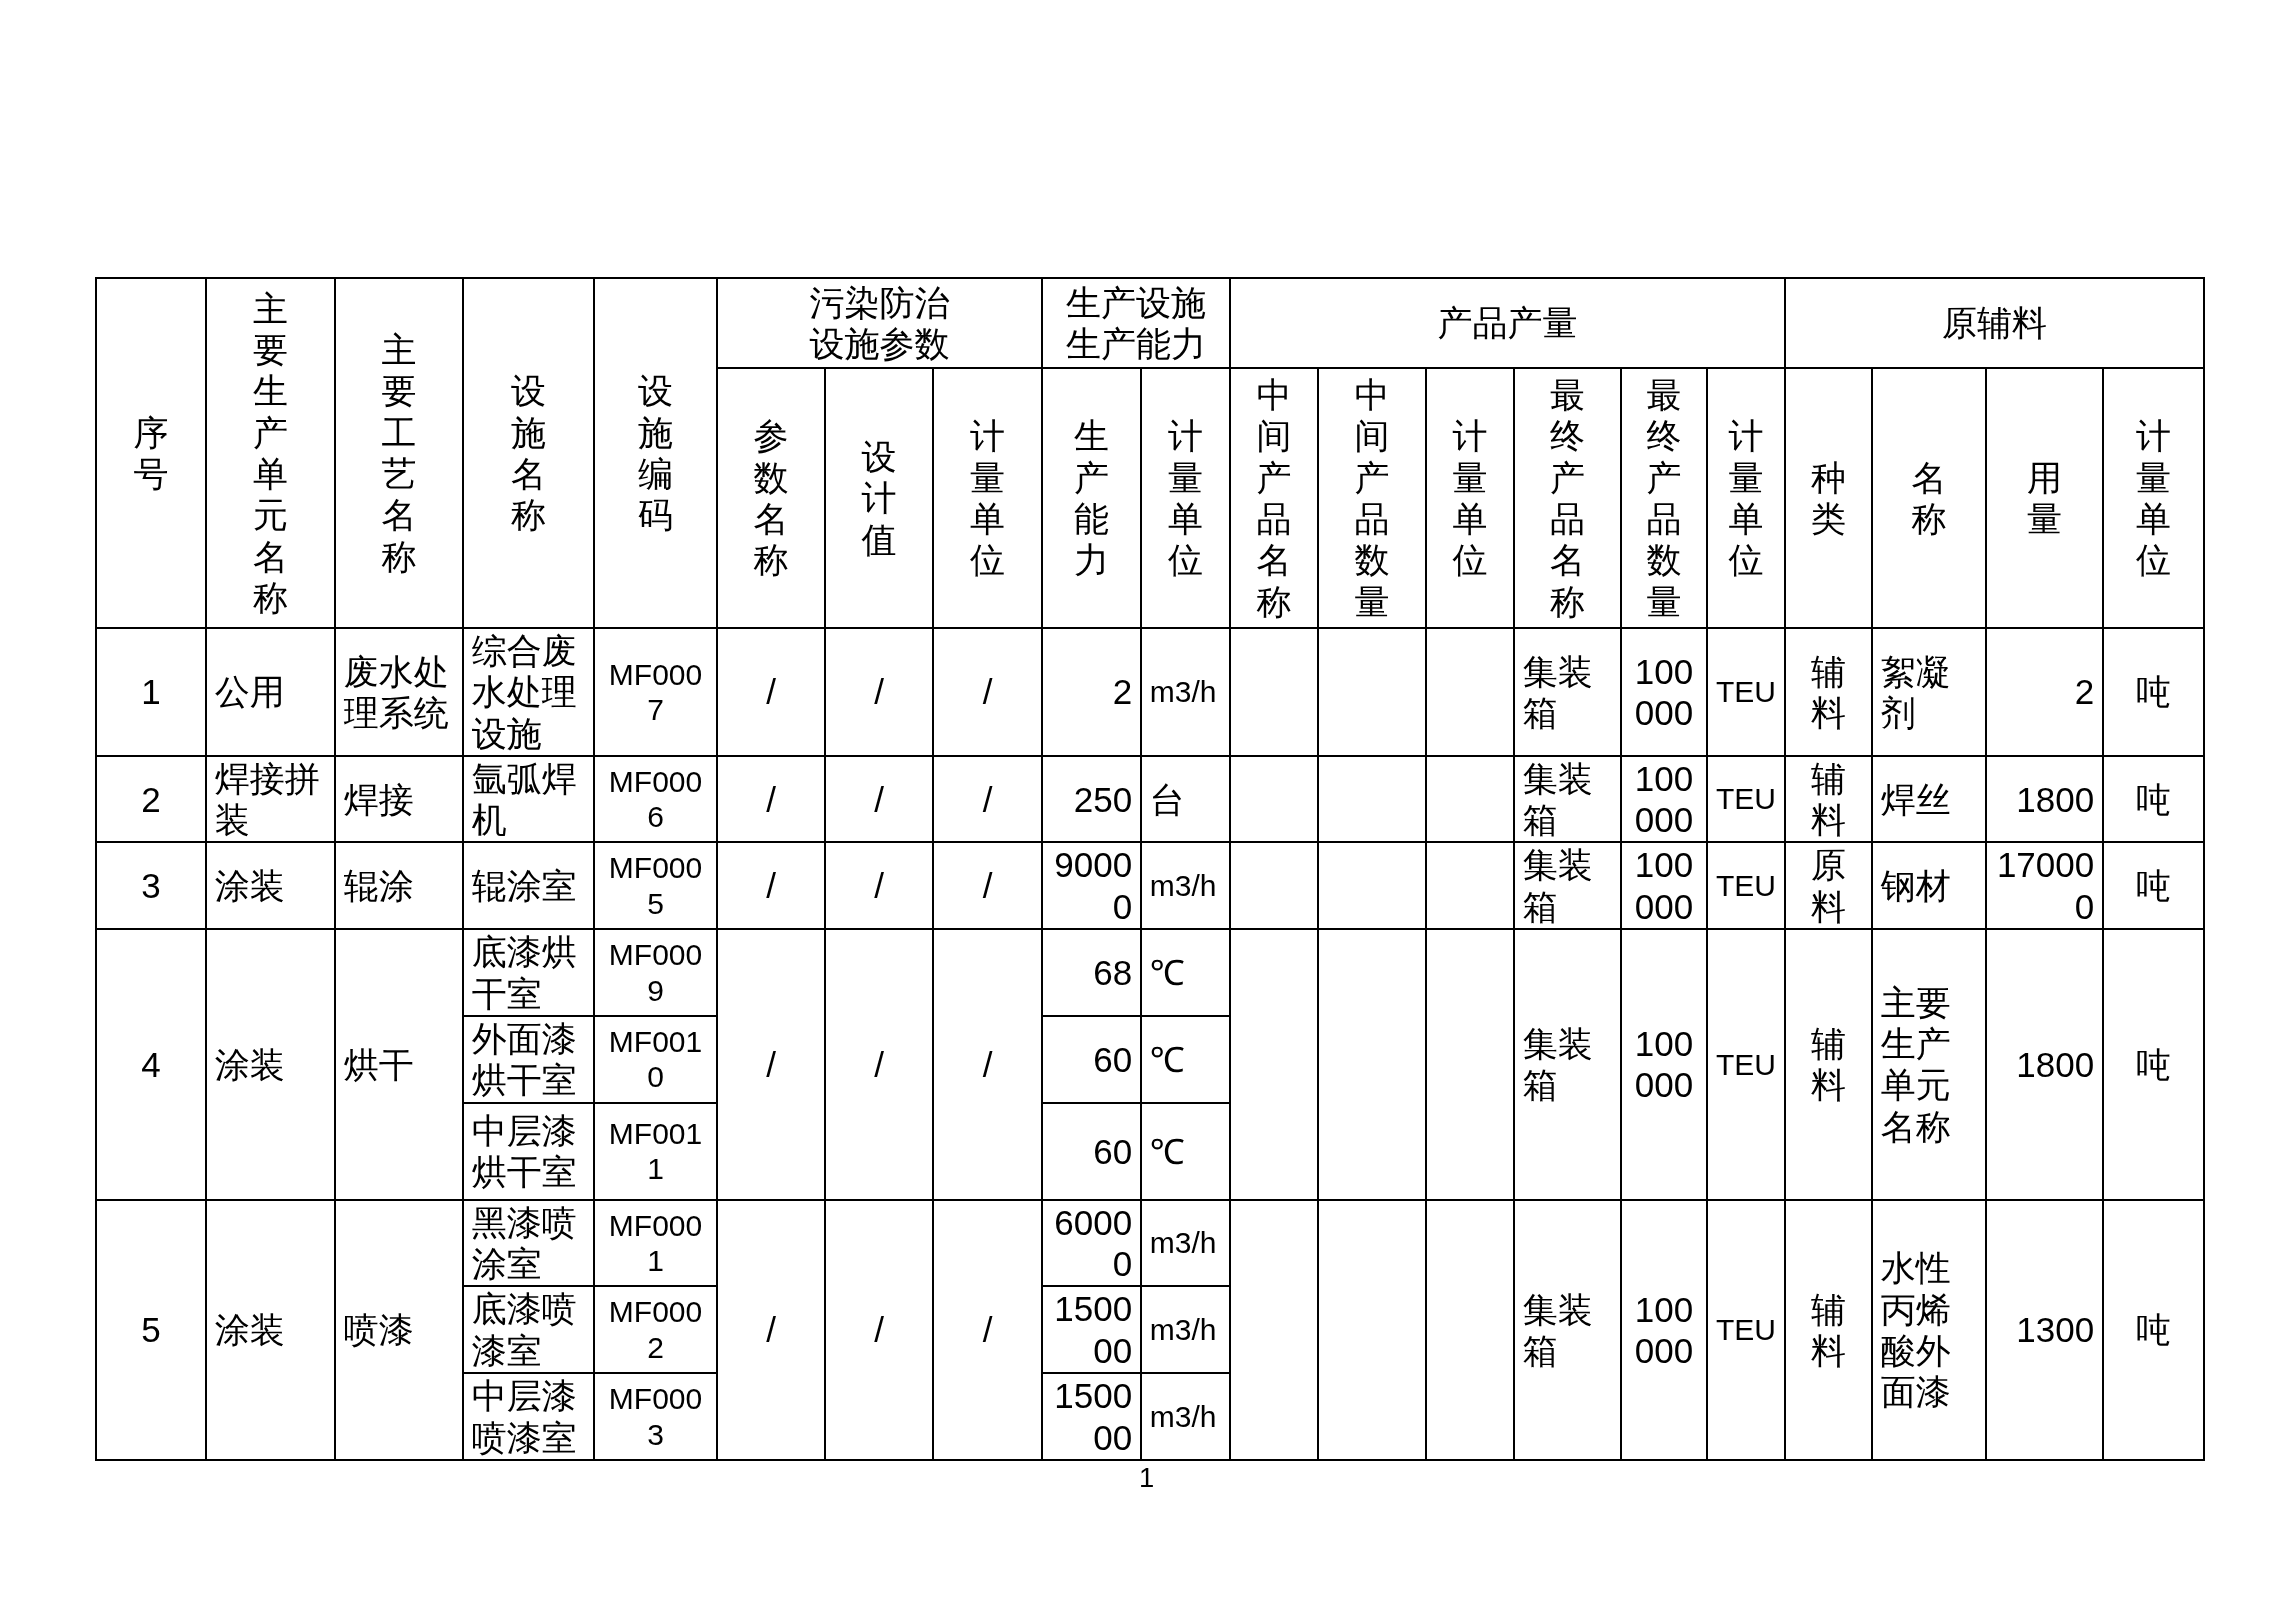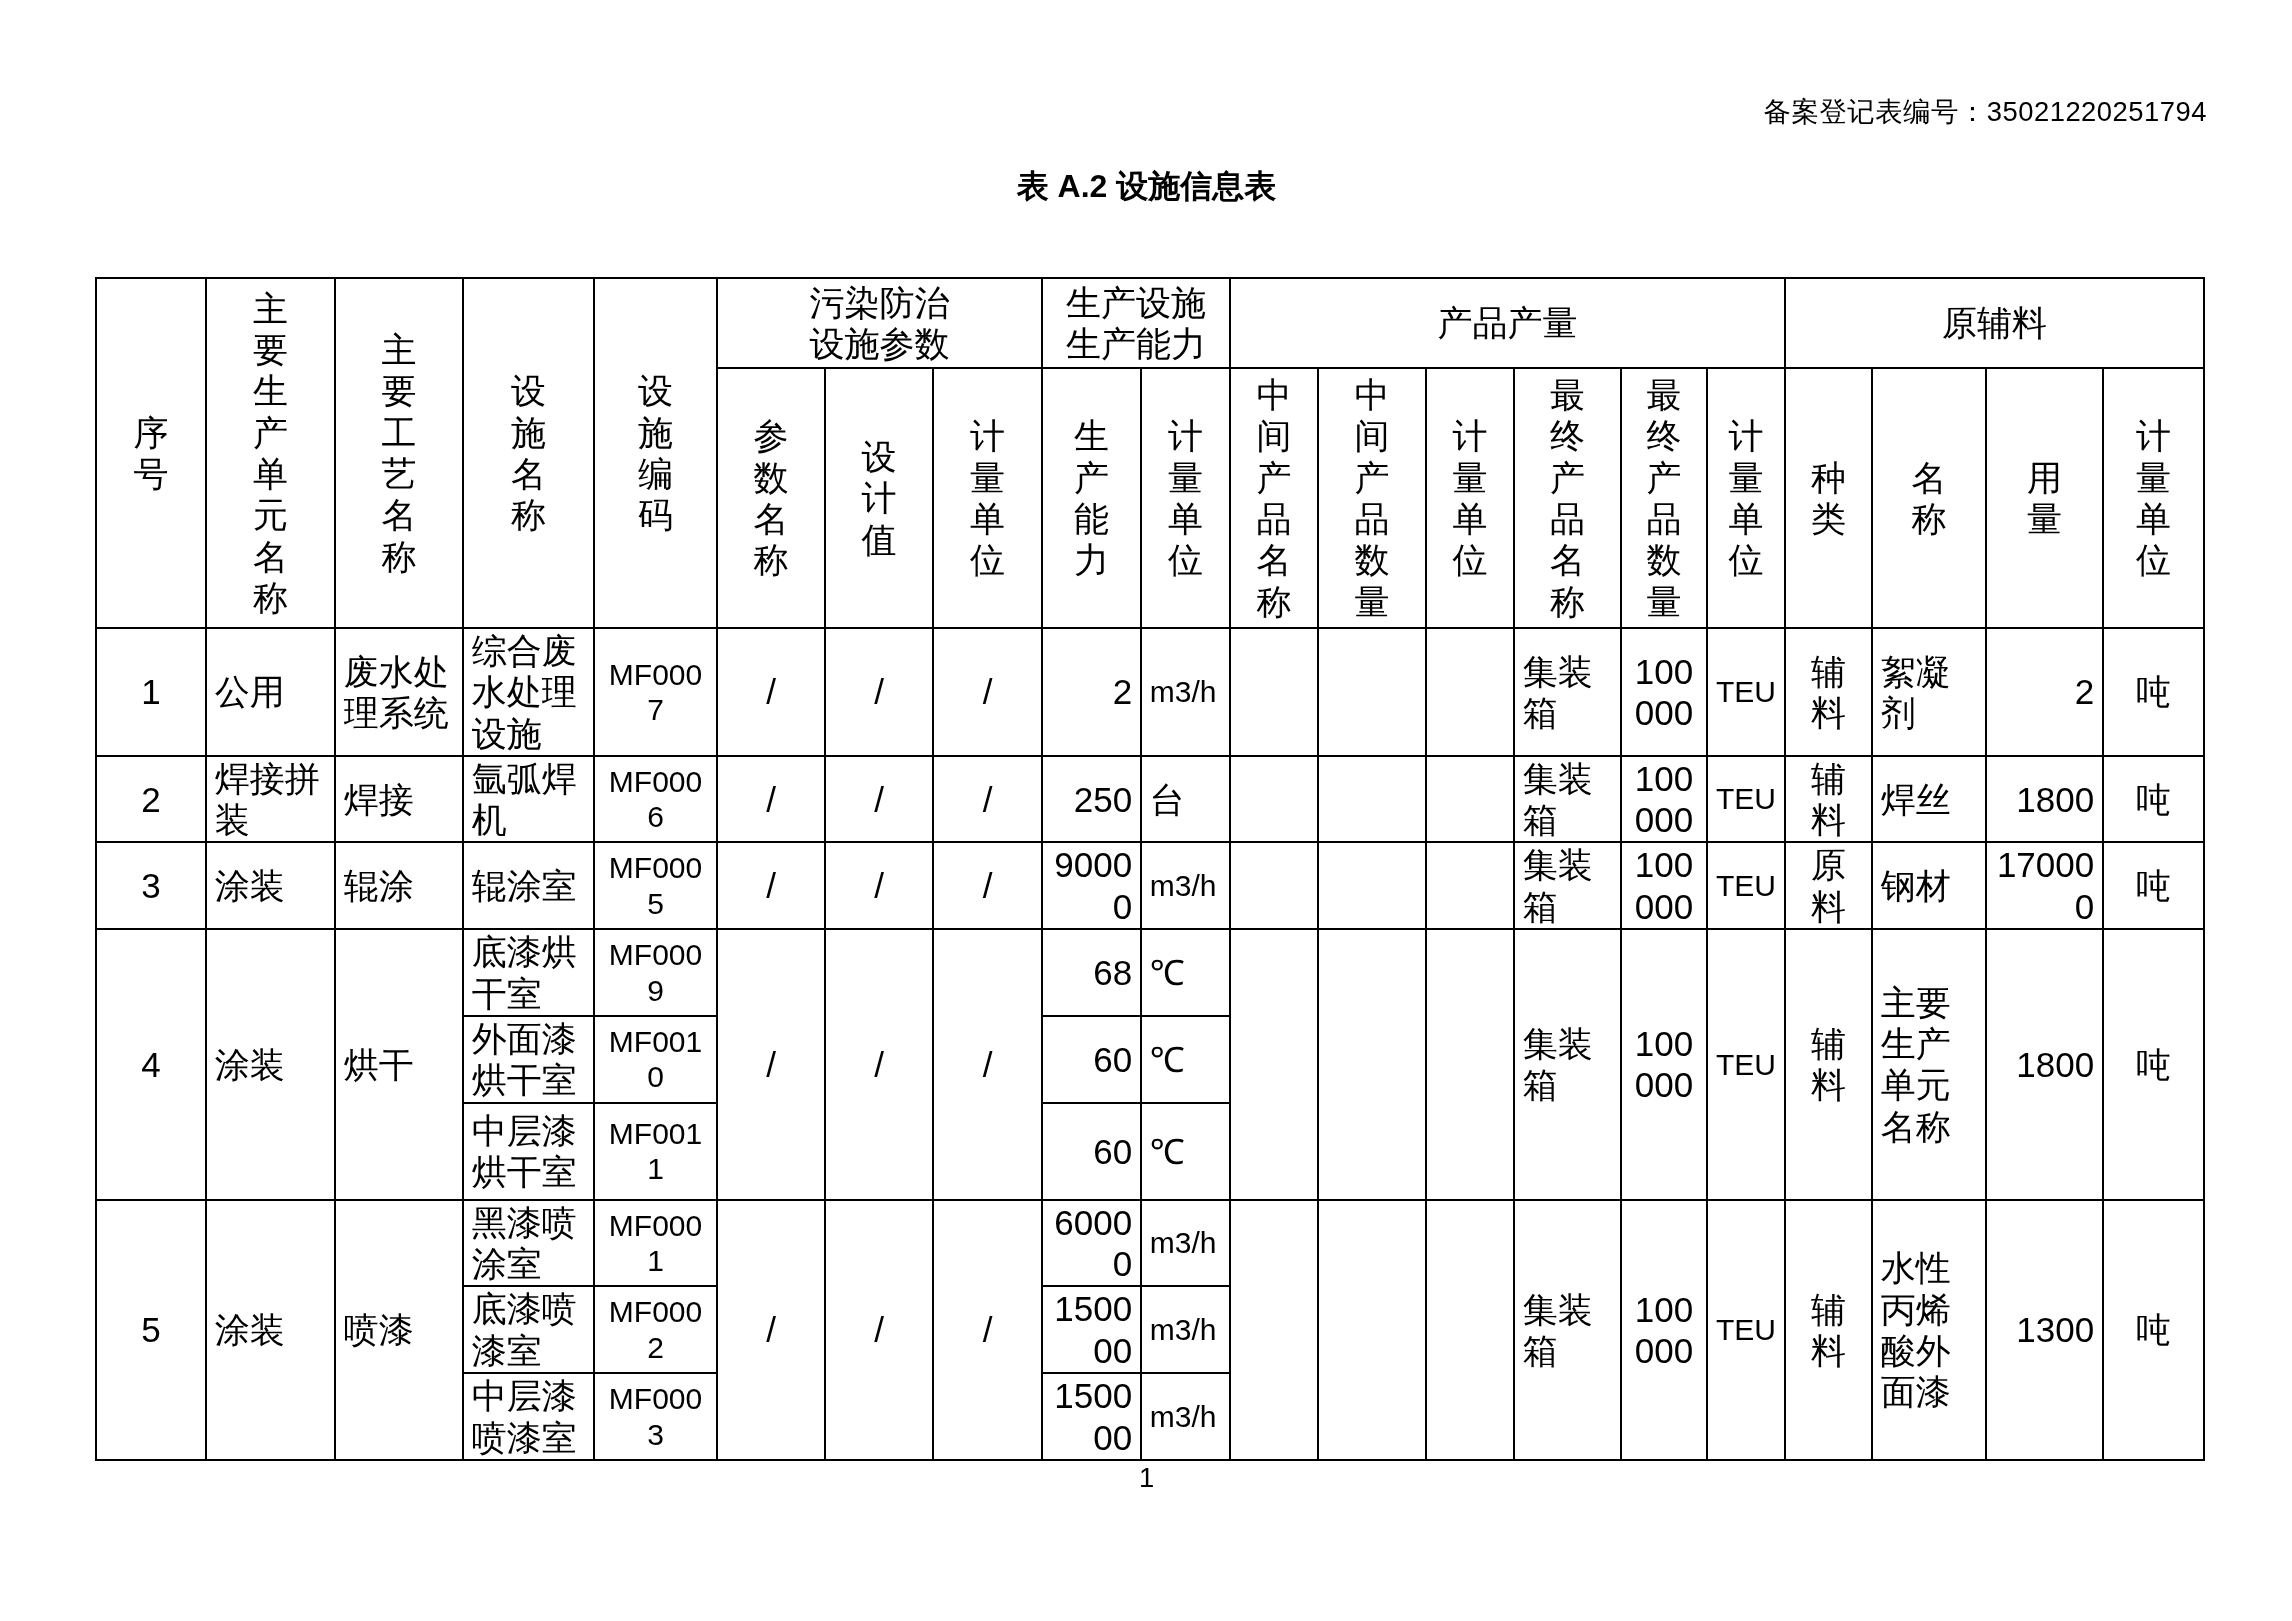--- a/index.html
+++ b/index.html
@@ -83,23 +83,21 @@
     width: 100%;
     text-align: center;
     font-size: 27.4px;
   }
 </style>
 </head>
 <body>
 
 <div class="page">
 
-  <div class="reg-no">备案登记表编号：35021220251794</div>
-
-  <div class="doc-title">表 A.2 设施信息表</div>
+
 
   <table class="facility">
     <colgroup>
       <col style="width:110px">
         <col style="width:129px">
         <col style="width:128px">
         <col style="width:131px">
         <col style="width:123px">
       <col style="width:108px">
         <col style="width:108px">

